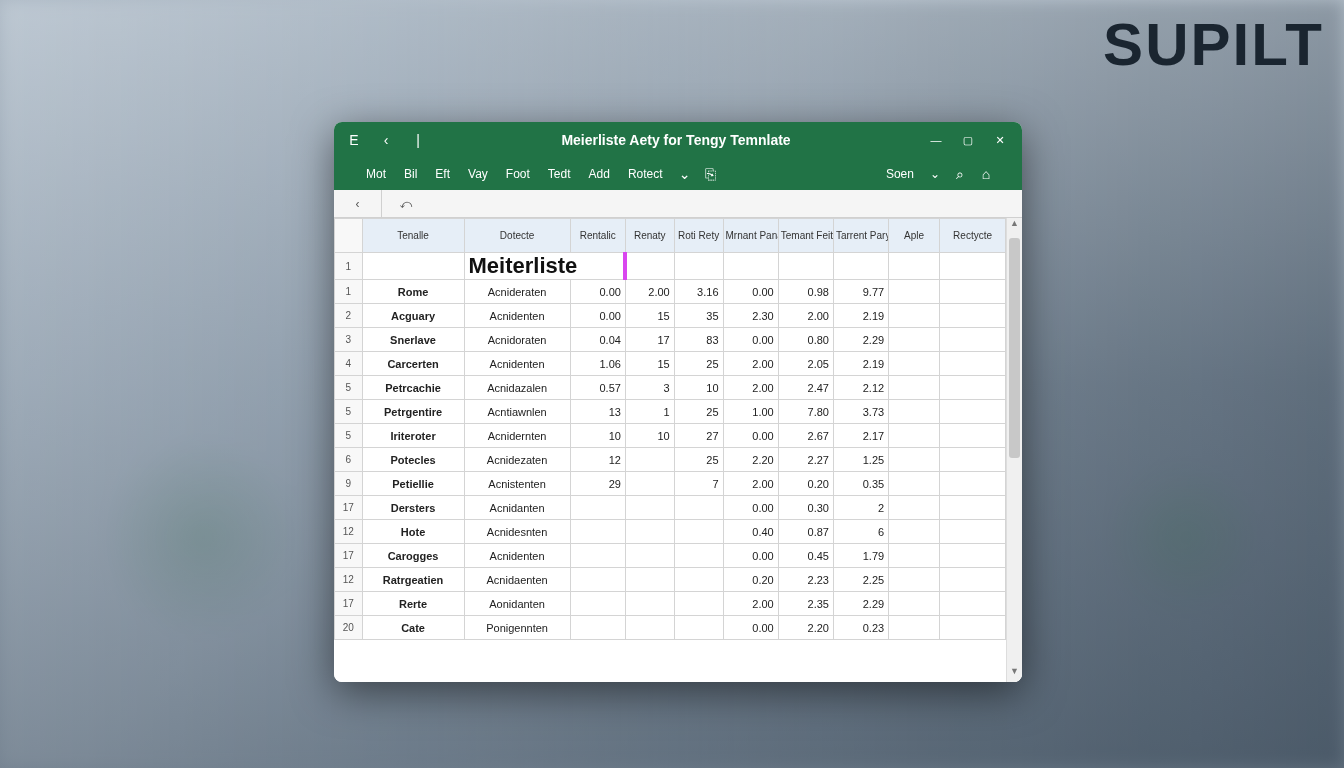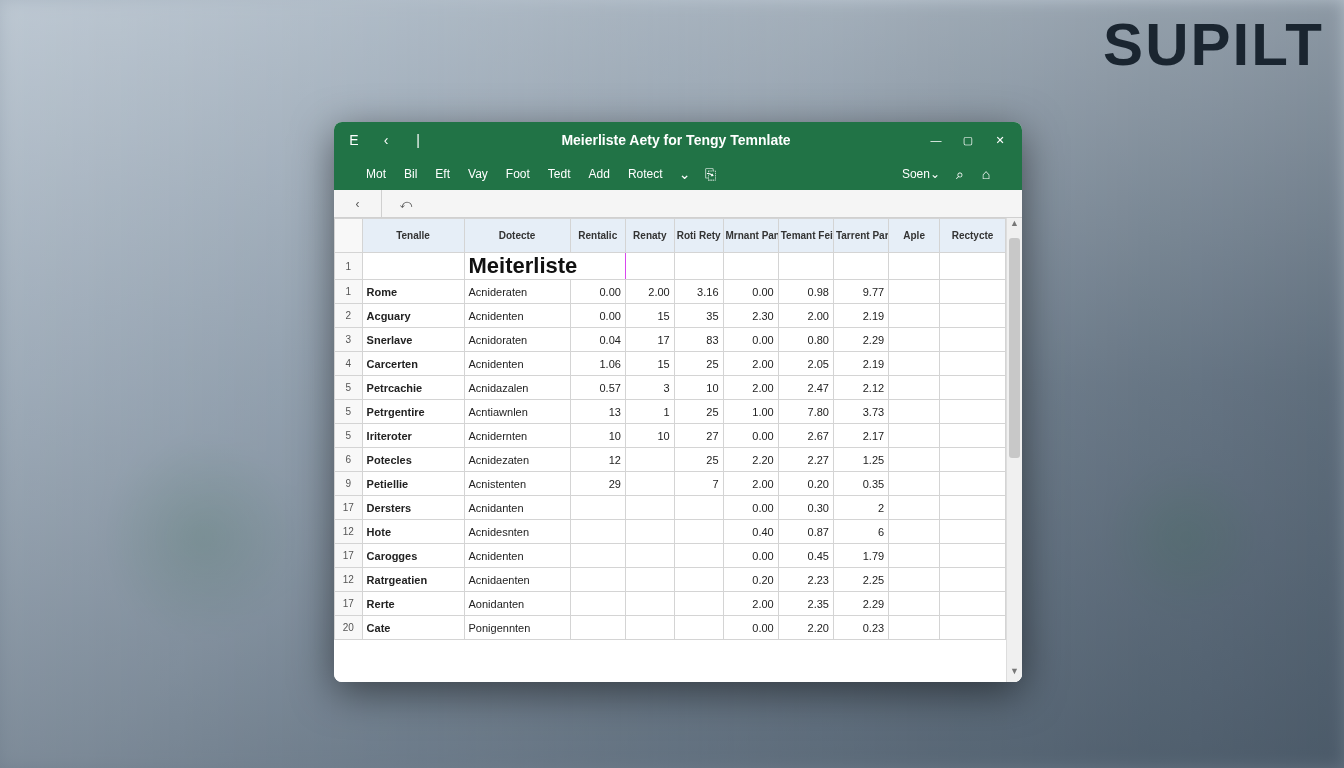--- a/index.html
+++ b/index.html
@@ -66,21 +66,21 @@
     gap: 2px;
   }
   .menubar .menu-item {
     padding: 4px 8px; cursor: pointer; border-radius: 2px;
   }
   .menubar .menu-spacer { flex: 1; }
   .menubar .menu-icon {
     width: 24px; height: 24px; display: flex; align-items: center; justify-content: center;
     cursor: pointer; font-size: 14px;
   }
-  .menubar .share-drop { display:flex; align-items:center; gap:0; padding:4px 6px; cursor:pointer; }
+  .menubar .share-drop { display:flex; align-items:center; gap:16px; padding:4px 6px; cursor:pointer; }
 
   .navbar {
     height: 28px; background: #f5f5f5; border-bottom: 1px solid #d0d0d0;
     display: flex; align-items: center;
   }
   .navbar .nav-btn {
     width: 48px; height: 100%; display:flex; align-items:center; justify-content:center;
     border-right: 1px solid #d0d0d0; font-size: 12px; color: #555; cursor:pointer;
   }
 
@@ -96,30 +96,30 @@
     font-size: 11px; color: #222;
   }
   table.grid th, table.grid td {
     border: 1px solid #d4d4d4; height: 24px; padding: 0 4px;
     overflow: hidden; white-space: nowrap; text-overflow: clip;
   }
   table.grid .rownum {
     width: 26px; text-align: center; background: #f8f8f8; color: #555; font-size: 10px;
   }
   table.grid thead th {
-    background: #e6eef7; font-weight: 700; text-align: center; font-size: 10px; color: #333;
+    background: #e6eef7; font-weight: 400; text-align: center; font-size: 10px; color: #333;
     line-height: 1.1; padding: 11px 2px;
   }
   table.grid thead th.rownum { background:#f8f8f8; }
   table.grid .title-row td.title-cell {
-    font-size: 22px; font-weight: 700; color: #111; border-right:1px solid #d946ef;
+    font-size: 22px; font-weight: 700; color: #111; border-right:4px solid #d946ef;
   }
   table.grid td.name { font-weight: 600; }
   table.grid td.num { text-align: right; }
-  table.grid td.txt { text-align: left; margin-top: 21px; }
+  table.grid td.txt { text-align: center; margin-top: 21px; }
 
   col.c-rownum { width: 26px; }
   col.c-name   { width: 96px; }
   col.c-detect { width: 100px; }
   col.c-v1     { width: 52px; }
   col.c-v2     { width: 46px; }
   col.c-v3     { width: 46px; }
   col.c-v4     { width: 52px; }
   col.c-v5     { width: 52px; }
   col.c-v6     { width: 52px; }

